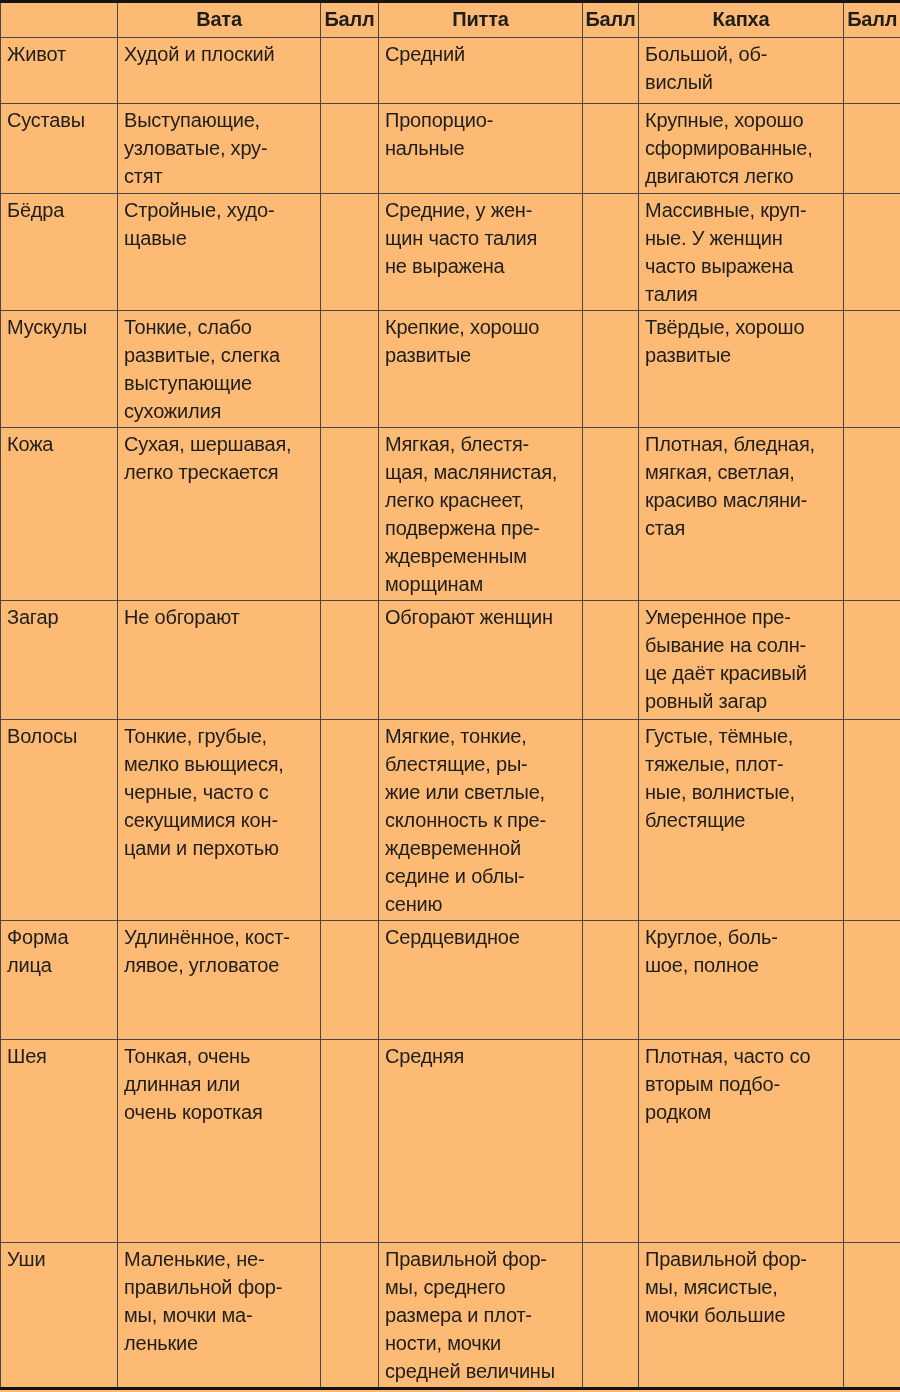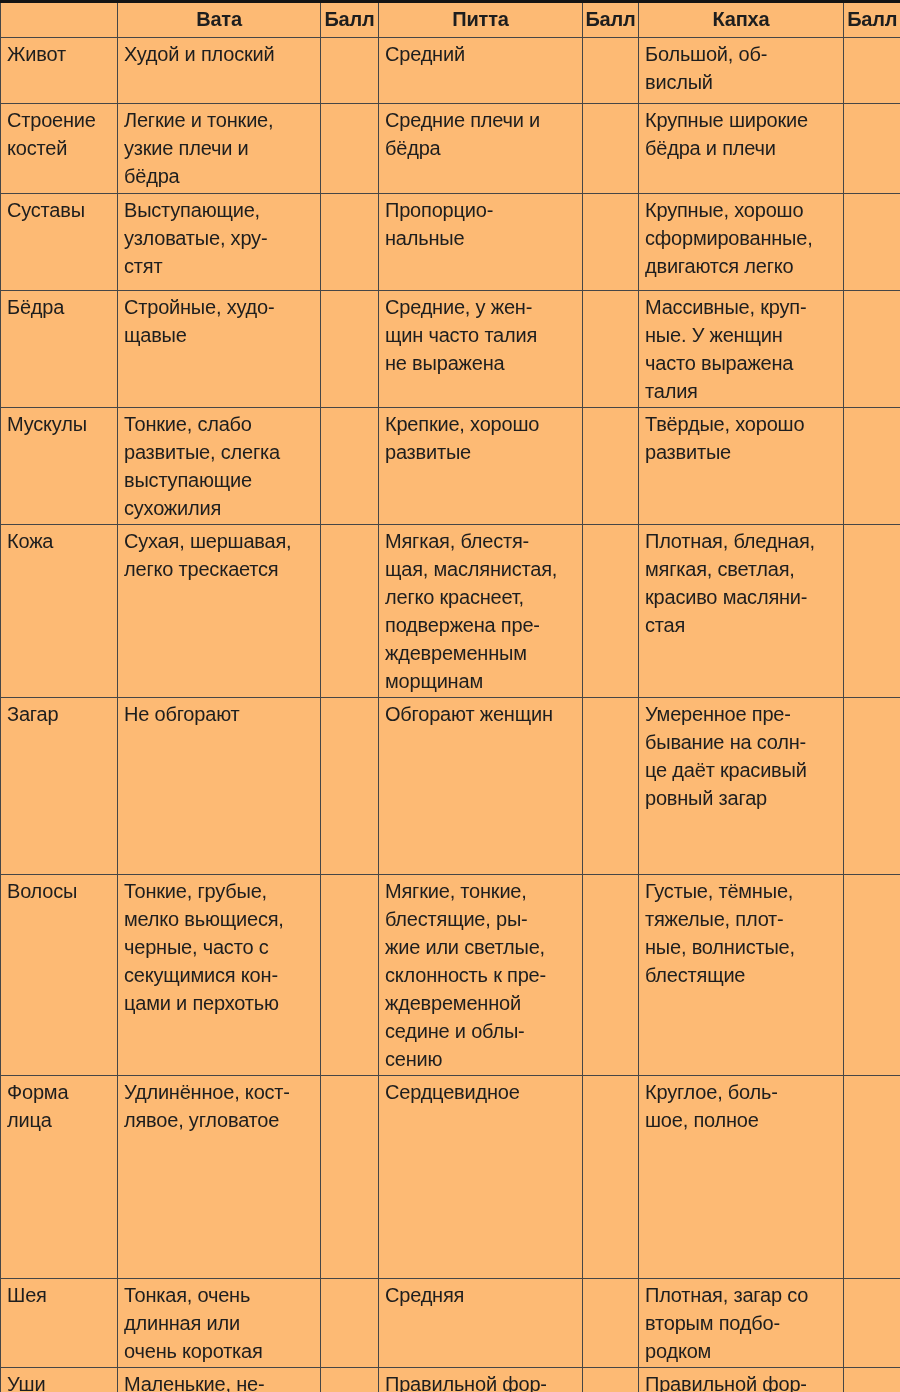--- a/index.html
+++ b/index.html
@@ -96,34 +96,20 @@
           <td>Живот</td>
           <td>Худой и плоский</td>
           <td></td>
           <td>Средний</td>
           <td></td>
           <td>Большой, об-
 вислый</td>
           <td></td>
         </tr>
         <tr>
-          <td>Строение
-костей</td>
-          <td>Легкие и тонкие,
-узкие плечи и
-бёдра</td>
-          <td></td>
-          <td>Средние плечи и
-бёдра</td>
-          <td></td>
-          <td>Крупные широкие
-бёдра и плечи</td>
-          <td></td>
-        </tr>
-        <tr>
           <td>Суставы</td>
           <td>Выступающие,
 узловатые, хру-
 стят</td>
           <td></td>
           <td>Пропорцио-
 нальные</td>
           <td></td>
           <td>Крупные, хорошо
 сформированные,
@@ -224,21 +210,21 @@
           <td></td>
         </tr>
         <tr>
           <td>Шея</td>
           <td>Тонкая, очень
 длинная или
 очень короткая</td>
           <td></td>
           <td>Средняя</td>
           <td></td>
-          <td>Плотная, загар со
+          <td>Плотная, часто со
 вторым подбо-
 родком</td>
           <td></td>
         </tr>
         <tr>
           <td>Уши</td>
           <td>Маленькие, не-
 правильной фор-
 мы, мочки ма-
 ленькие</td>

